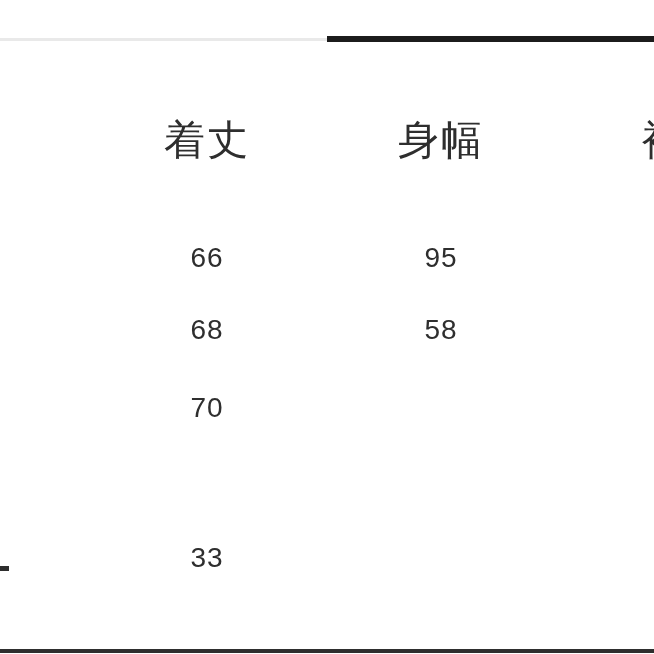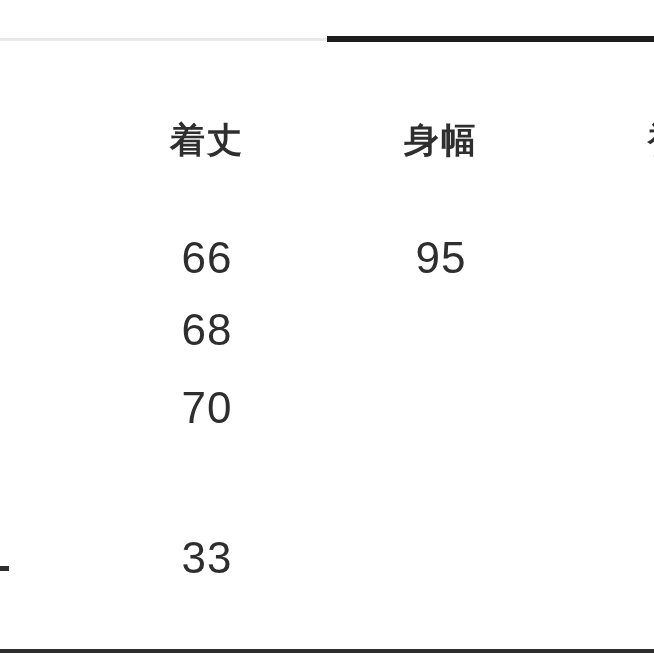--- a/index.html
+++ b/index.html
@@ -54,26 +54,25 @@
   .cell {
     width: 234px;
     flex: 0 0 234px;
     text-align: center;
     white-space: nowrap;
   }
   .cell.col3 {
     margin-left: 10px;
   }
   .thead .cell {
-    font-size: 35px;
+    font-size: 41px;
     letter-spacing: 2px;
-    font-weight: bold;
   }
   .tdata .cell {
-    font-size: 44px;
+    font-size: 28px;
     letter-spacing: 1px;
   }
   .row-head  { top: 100px; }
   .row-1 { top: 218px; }
   .row-2 { top: 290px; }
   .row-3 { top: 368px; }
   .row-4 { top: 445px; }
   .row-5 { top: 518px; }
 
   
@@ -113,20 +112,21 @@
     </div>
 
     <div class="trow tdata row-1">
       <div class="cell col1">66</div>
       <div class="cell col2">95</div>
       <div class="cell col3"></div>
     </div>
 
     <div class="trow tdata row-2">
       <div class="cell col1">68</div>
+      <div class="cell col2">58</div>
       <div class="cell col3"></div>
     </div>
 
     <div class="trow tdata row-3">
       <div class="cell col1">70</div>
       <div class="cell col3"></div>
     </div>
 
     <div class="trow tdata row-4">
       <div class="cell col3"></div>

